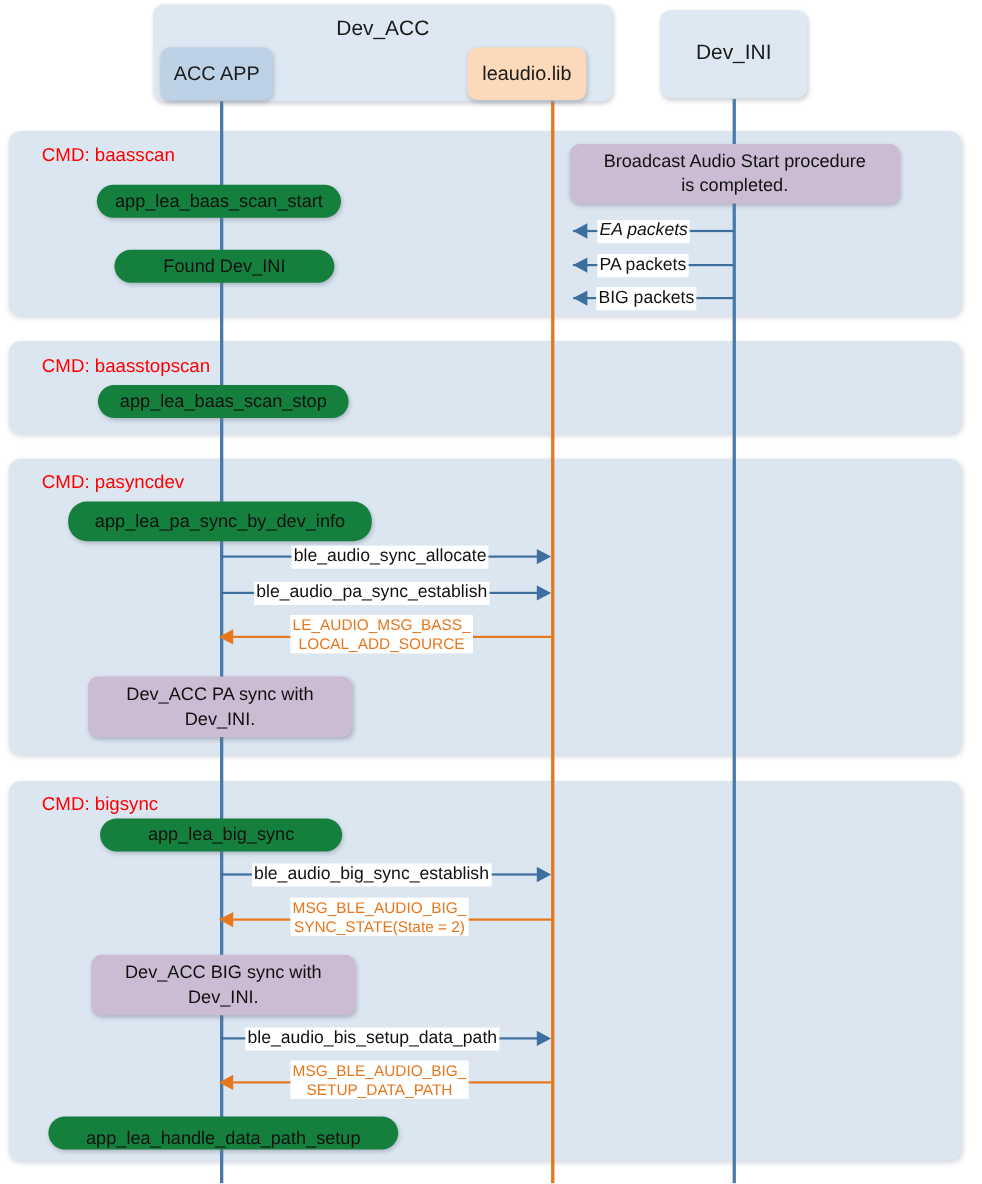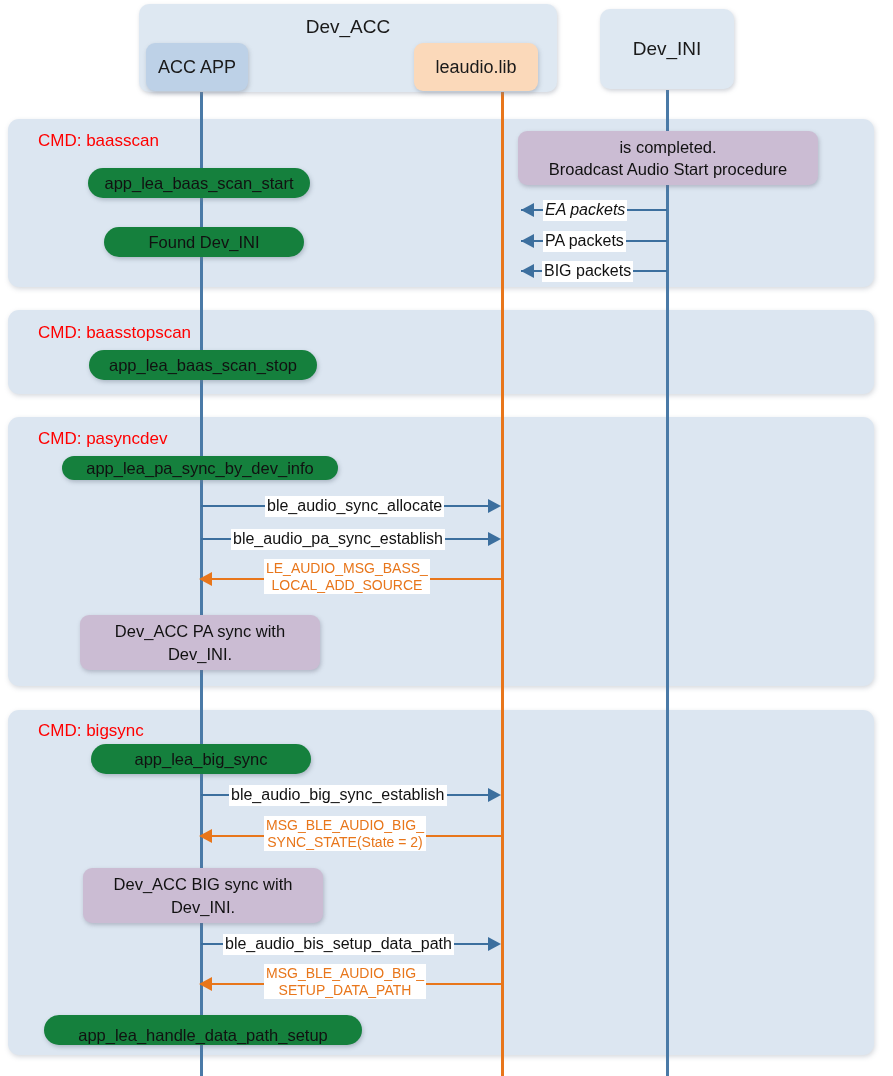--- a/index.html
+++ b/index.html
@@ -169,42 +169,42 @@
   <div class="lifeline ll-blue" style="left:666px; top:90px; height:986px;"></div>
 
   <div class="group-box" style="left:139px; top:4px; width:418px; height:88px;">
     <div class="group-title">Dev_ACC</div>
   </div>
 
   <div class="actor-box actor-blue" style="left:146px; top:43px; width:102px; height:48px;">
     <span>ACC APP</span>
   </div>
 
-  <div class="actor-box actor-orange" style="left:414px; top:43px; width:124px; height:48px;">
+  <div class="actor-box actor-orange" style="left:425px; top:43px; width:108px; height:48px;">
     <span>leaudio.lib</span>
   </div>
 
   <div class="standalone-box" style="left:600px; top:9px; width:134px; height:80px;">
     <span>Dev_INI</span>
   </div>
 
   <div class="cmd-label" style="left:14px; top:131px;">CMD: baasscan</div>
 
   <div class="pill" style="left:88px; top:168px; width:222px; height:30px;">
     <span>app_lea_baas_scan_start</span>
   </div>
 
   <div class="pill" style="left:104px; top:227px; width:200px; height:30px;">
     <span>Found Dev_INI</span>
   </div>
 
   <div class="note" style="left:518px; top:131px; width:300px; height:54px;">
     <div>
+      <div>Broadcast Audio Start procedure</div>
       <div>is completed.</div>
-      <div>Broadcast Audio Start procedure</div>
     </div>
   </div>
 
   <div class="msg-line ml-blue" style="left:521px; top:209px; width:146px;"></div>
   <div class="arrow-head ah-left-blue" style="left:521px; top:203px;"></div>
   <div class="msg-label" style="left:543px; top:200px;font-style:italic;">EA packets</div>
 
   <div class="msg-line ml-blue" style="left:521px; top:240px; width:146px;"></div>
   <div class="arrow-head ah-left-blue" style="left:521px; top:234px;"></div>
   <div class="msg-label" style="left:543px; top:231px;">PA packets</div>
@@ -214,21 +214,21 @@
   <div class="msg-label" style="left:542px; top:261px;">BIG packets</div>
 
   <div class="cmd-label" style="left:14px; top:323px;">CMD: baasstopscan</div>
 
   <div class="pill" style="left:89px; top:350px; width:228px; height:30px;">
     <span>app_lea_baas_scan_stop</span>
   </div>
 
   <div class="cmd-label" style="left:14px; top:429px;">CMD: pasyncdev</div>
 
-  <div class="pill" style="left:62px; top:456px; width:276px; height:24px;">
+  <div class="pill" style="left:62px; top:456px; width:276px; height:36px;">
     <span>app_lea_pa_sync_by_dev_info</span>
   </div>
 
   <div class="msg-line ml-blue" style="left:201px; top:505px; width:288px;"></div>
   <div class="arrow-head ah-right-blue" style="left:488px; top:499px;"></div>
   <div class="msg-label" style="left:265px; top:496px;">ble_audio_sync_allocate</div>
 
   <div class="msg-line ml-blue" style="left:201px; top:538px; width:288px;"></div>
   <div class="arrow-head ah-right-blue" style="left:488px; top:532px;"></div>
   <div class="msg-label" style="left:231px; top:529px;">ble_audio_pa_sync_establish</div>

